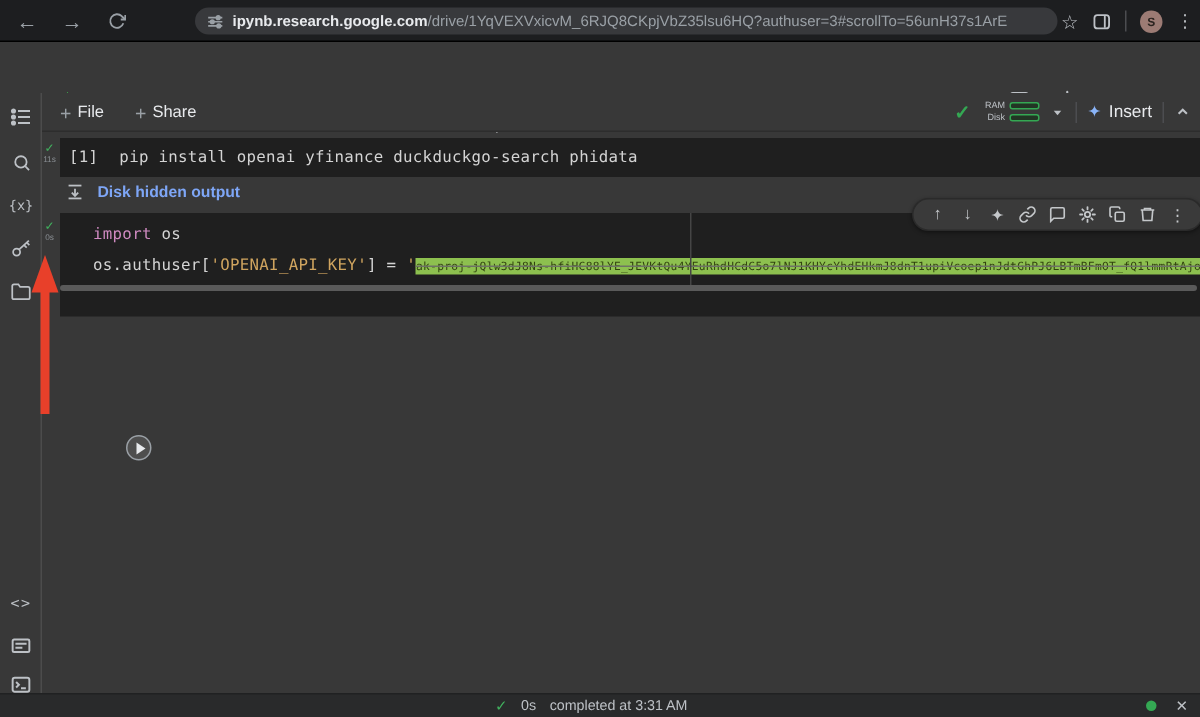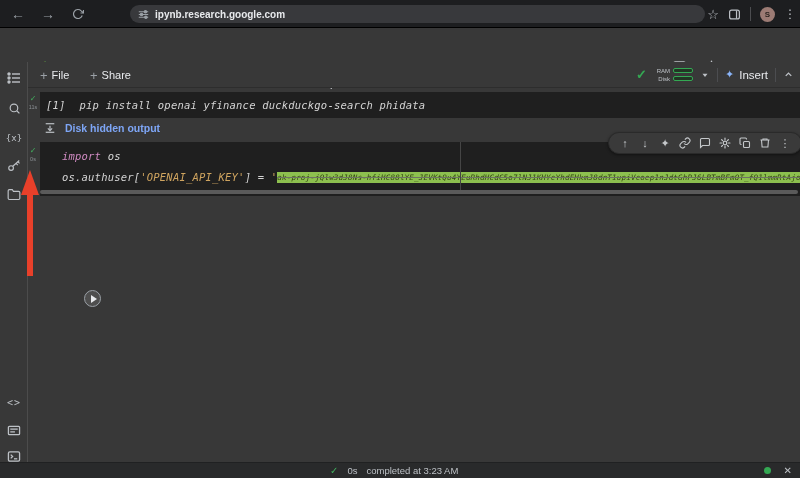--- a/index.html
+++ b/index.html
@@ -45,23 +45,23 @@
   .gemini .spark { color:#8ab4f8; font-size:11px; }
 
   
   .sidebar { left:0; top:62px; width:28px; height:400px; background:#383838; border-right:1px solid #4c4c4c; }
   .side-ico { position:absolute; left:0; width:28px; height:24px; display:flex; align-items:center; justify-content:center; color:#bdc1c6; }
   .varx { font-size:9px; color:#bdc1c6; font-family:"DejaVu Sans Mono",monospace; }
   .codeglyph { font-size:10px; color:#bdc1c6; font-family:"DejaVu Sans Mono",monospace; letter-spacing:1px; }
 
   
   .mono { font-family:"DejaVu Sans Mono","Liberation Mono",monospace; }
-  .cell { position:absolute; left:40px; right:0; background:#1f1f1f;font-style:italic; }
+  .cell { position:absolute; left:40px; right:0; background:#1f1f1f; }
   .cell1 { top:92px; height:26px; }
-  .cell2 { top:142px; height:54px; }
+  .cell2 { top:142px; height:69px; }
   .codeline { color:#d4d4d4; font-size:10.5px; letter-spacing:.2px; white-space:nowrap; }
   .kw { color:#cf8ac1; }
   .str { color:#cfa45f; }
   .gutter-check { position:absolute; left:26px; width:14px; text-align:center; color:#41b05e; font-size:8px; }
   .gutter-time { position:absolute; left:25px; width:16px; text-align:center; color:#8a8f94; font-size:5.5px; }
   .out-toggle { position:absolute; left:44px; top:122px; display:flex; align-items:center; gap:9px; }
   .out-link { color:#7ea6f6; font-size:10.5px; font-weight:bold; }
   .run-btn { position:absolute; left:44px; top:148px; width:17px; height:17px; border-radius:50%; background:#4e4e4e; border:1px solid #9aa0a6; display:flex; align-items:center; justify-content:center; }
   .run-btn .tri { width:0; height:0; border-left:6px solid #e8eaed; border-top:4px solid transparent; border-bottom:4px solid transparent; margin-left:2px; }
   .keyband { flex:1; height:11px; margin-top:1px; background:#8dc04f; overflow:hidden; position:relative; }
@@ -106,20 +106,21 @@
         <svg width="11" height="11" viewBox="0 0 14 14" stroke="#9aa0a6" stroke-width="1.4">
             <line x1="1" y1="3.5" x2="13" y2="3.5"></line>
             <line x1="1" y1="7" x2="13" y2="7"></line>
             <line x1="1" y1="10.5" x2="13" y2="10.5"></line>
             <circle cx="9.5" cy="3.5" r="1.5" fill="#9aa0a6"></circle>
             <circle cx="4.5" cy="7" r="1.5" fill="#9aa0a6"></circle>
             <circle cx="10" cy="10.5" r="1.5" fill="#9aa0a6"></circle>
           </svg>
       </span>
       <span class="url-domain">ipynb.research.google.com</span>
+        <span class="url-path">/drive/1YqVEXVxicvM_6RJQ8CKpjVbZ35lsu6HQ?authuser=3#scrollTo=56unH37s1ArE</span>
     </div>
     <div class="tb-right">
       <span class="ico" style="font-size:13px;">☆</span>
       <span class="ico">
         <svg width="13" height="13" viewBox="0 0 16 16" fill="none" stroke="currentColor" stroke-width="1.5">
             <rect x="2" y="2.5" width="12" height="11" rx="2.5"></rect>
             <line x1="10.5" y1="3" x2="10.5" y2="13"></line>
           </svg>
       </span>
       <span class="vdiv"></span>
@@ -355,21 +356,21 @@
     <span class="ct-ico">⋮</span>
   </div>
 
   <div class="red-arrow-shaft"></div>
   <div class="red-arrow-head"></div>
 
   <div class="abs status-bar">
     <div class="st-left">
       <span class="st-check">✓</span>
       <span class="st-txt">0s</span>
-      <span class="st-txt">completed at 3:23 AM</span>
+      <span class="st-txt">completed at 3:31 AM</span>
     </div>
     <div class="st-right">
       <span class="health-dot"></span>
       <span class="st-close">✕</span>
     </div>
   </div>
 
 </div>
 
 </body></html>

